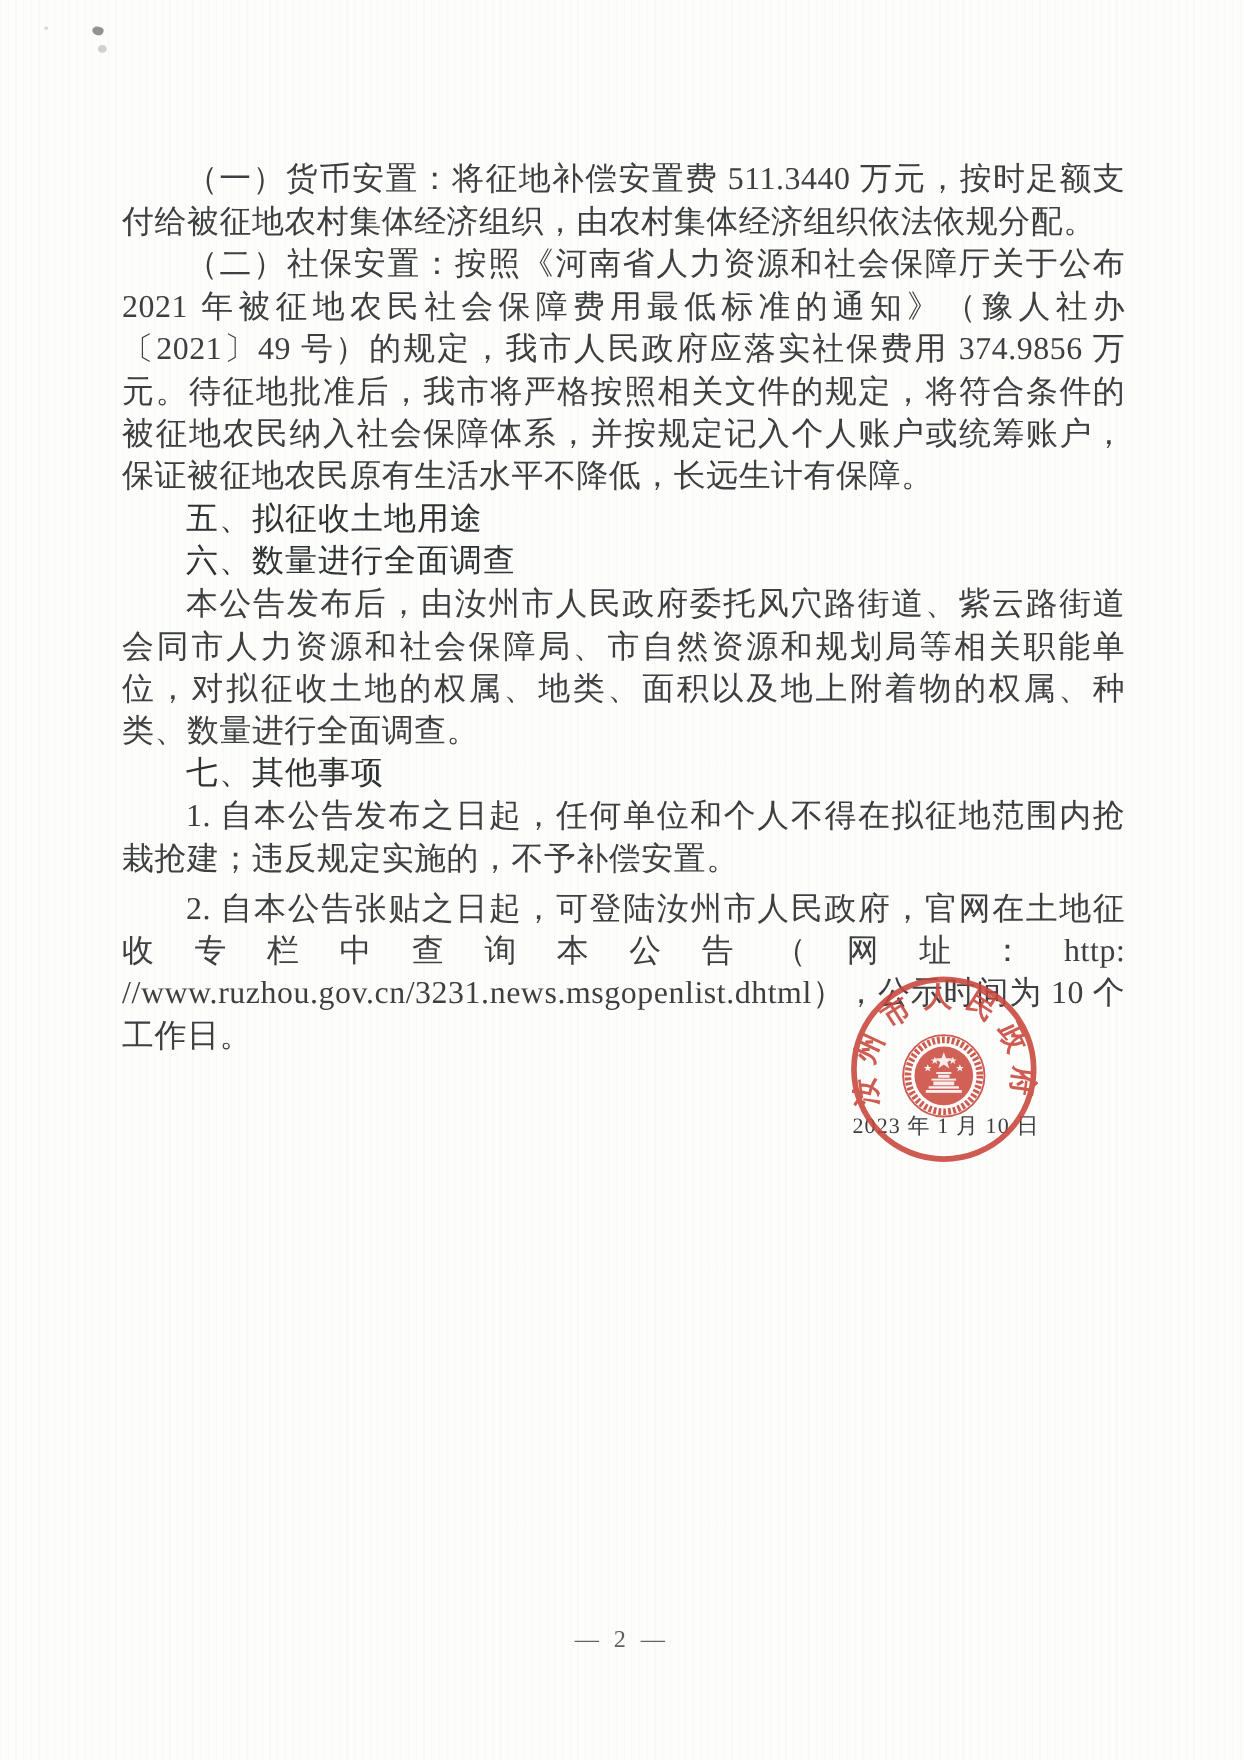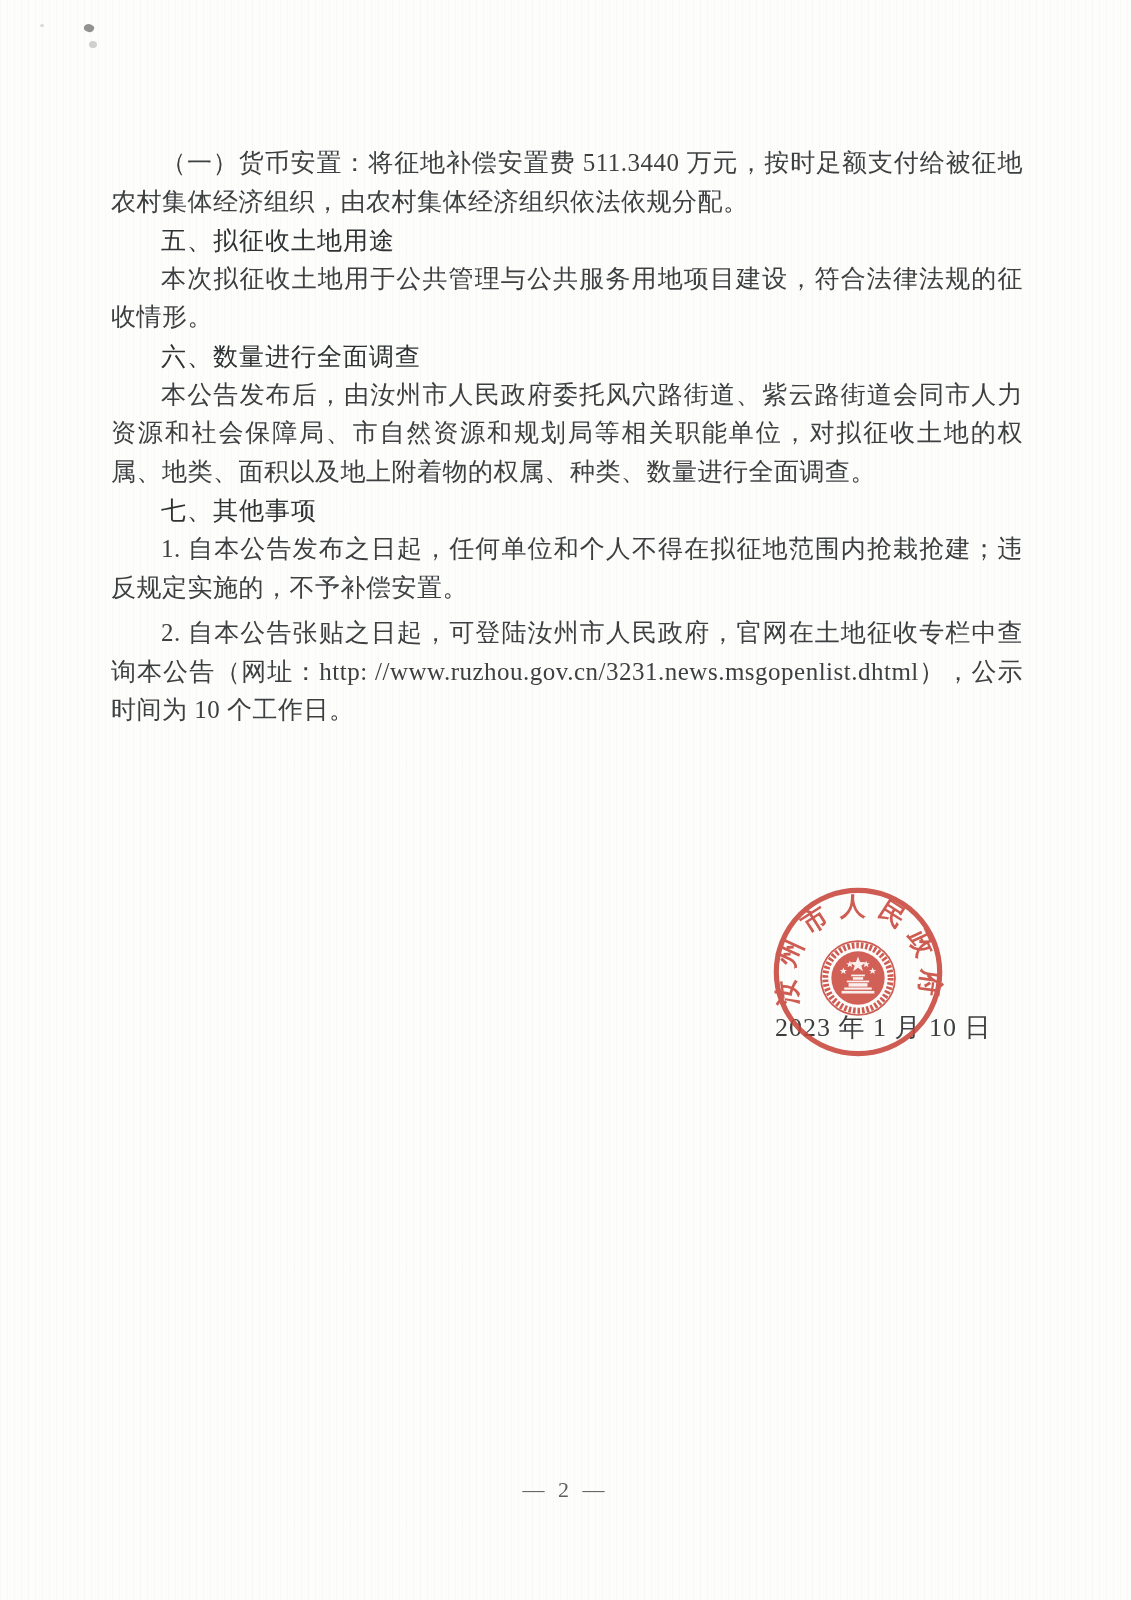--- a/index.html
+++ b/index.html
@@ -9,36 +9,36 @@
     font-family:"Liberation Serif","DejaVu Serif",serif;
   }
   .page{
     position:absolute;inset:0;
     background:
       repeating-linear-gradient(90deg, rgba(120,125,120,0.035) 0 1px, rgba(0,0,0,0) 1px 7px),
       linear-gradient(#fdfdfc,#fdfdfc);
   }
   .content{
     position:absolute;left:111px;top:144px;width:912px;
-    font-size:25px;line-height:38.6px;color:#3d3f40;
+    font-size:29px;line-height:38.6px;color:#3d3f40;
     text-align:justify;
   }
   .content p{margin:0;text-indent:2em;letter-spacing:0.5px;}
   .content p.heading{
     font-family:"Liberation Sans","DejaVu Sans",sans-serif;
     font-weight:normal;color:#2f3233;letter-spacing:1px;
   }
   .content p.gap-before{margin-top:7px;}
   .seal{
     position:absolute;left:772px;top:886px;width:172px;height:172px;
     opacity:0.88;z-index:3;pointer-events:none;
   }
   .seal-date{
     position:absolute;left:775px;top:1010px;width:200px;
-    font-size:26px;color:#3c3e40;letter-spacing:1px;white-space:nowrap;
+    font-size:20px;color:#3c3e40;letter-spacing:1px;white-space:nowrap;
     z-index:2;
   }
   .page-number{
     position:absolute;left:0;top:1477px;width:100%;
     text-align:center;font-size:22px;color:#5c5e60;letter-spacing:4px;
   }
   .speck-a{
     position:absolute;left:84px;top:24px;width:10px;height:8px;
     background:#6d6f6e;border-radius:60% 40% 55% 45%;opacity:.75;
     transform:rotate(25deg);
@@ -56,22 +56,22 @@
 <body>
 
 <div class="page">
 
   <div class="speck-a"></div>
   <div class="speck-b"></div>
   <div class="speck-c"></div>
 
   <div class="content">
       <p class="body">（一）货币安置：将征地补偿安置费 511.3440 万元，按时足额支付给被征地农村集体经济组织，由农村集体经济组织依法依规分配。</p>
+      <p class="body">（二）社保安置：按照《河南省人力资源和社会保障厅关于公布 2021 年被征地农民社会保障费用最低标准的通知》（豫人社办〔2021〕49 号）的规定，我市人民政府应落实社保费用 374.9856 万元。待征地批准后，我市将严格按照相关文件的规定，将符合条件的被征地农民纳入社会保障体系，并按规定记入个人账户或统筹账户，保证被征地农民原有生活水平不降低，长远生计有保障。</p>
       <p class="heading">五、拟征收土地用途</p>
-      <p class="body">本次拟征收土地用于公共管理与公共服务用地项目建设，符合法律法规的征收情形。</p>
       <p class="heading">六、数量进行全面调查</p>
       <p class="body">本公告发布后，由汝州市人民政府委托风穴路街道、紫云路街道会同市人力资源和社会保障局、市自然资源和规划局等相关职能单位，对拟征收土地的权属、地类、面积以及地上附着物的权属、种类、数量进行全面调查。</p>
       <p class="heading">七、其他事项</p>
       <p class="body">1. 自本公告发布之日起，任何单位和个人不得在拟征地范围内抢栽抢建；违反规定实施的，不予补偿安置。</p>
       <p class="body gap-before">2. 自本公告张贴之日起，可登陆汝州市人民政府，官网在土地征收专栏中查询本公告（网址：http: //www.ruzhou.gov.cn/3231.news.msgopenlist.dhtml），公示时间为 10 个工作日。</p>
     </div>
 
   <div class="seal-date">2023 年 1 月 10 日</div>
 
   <svg class="seal" viewBox="0 0 200 200" aria-hidden="true">

